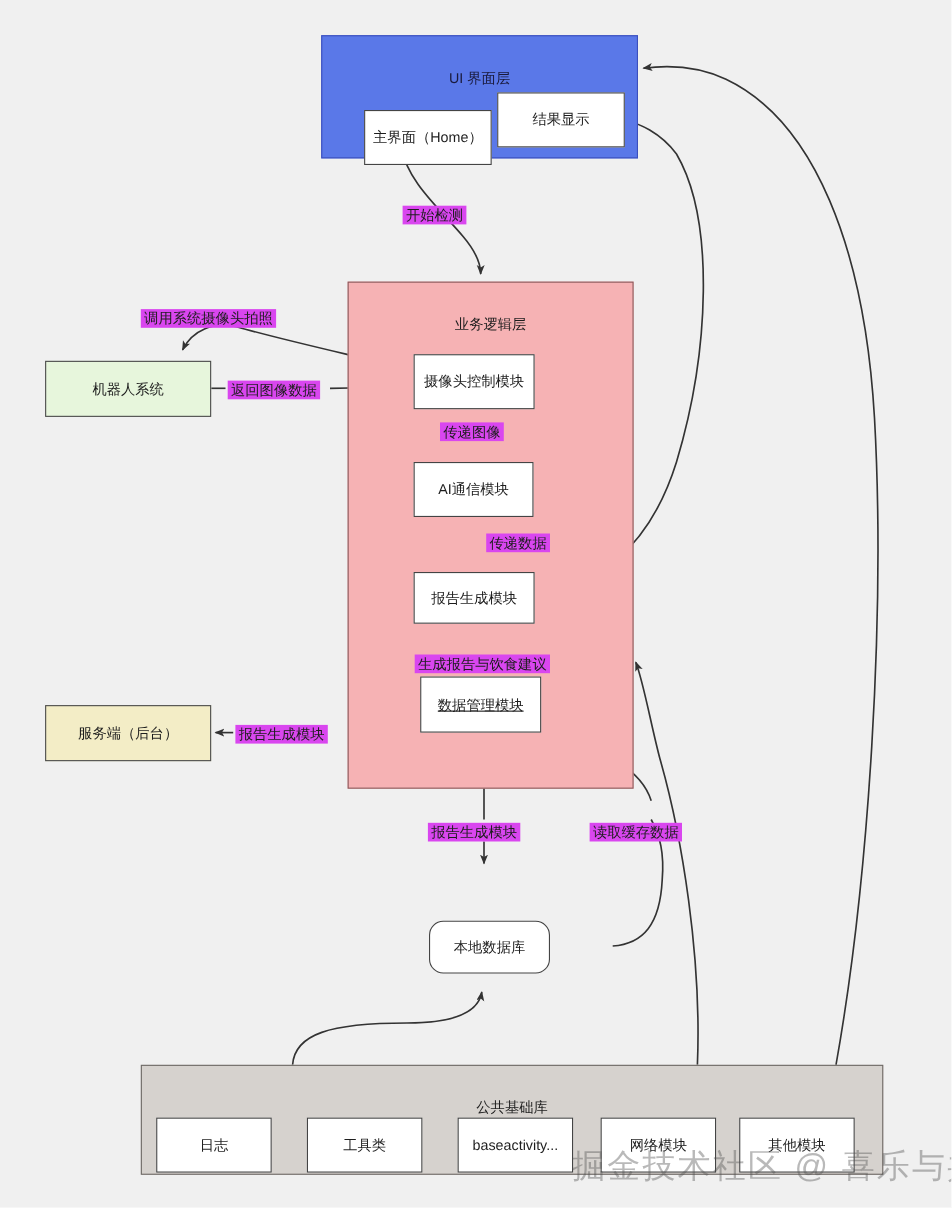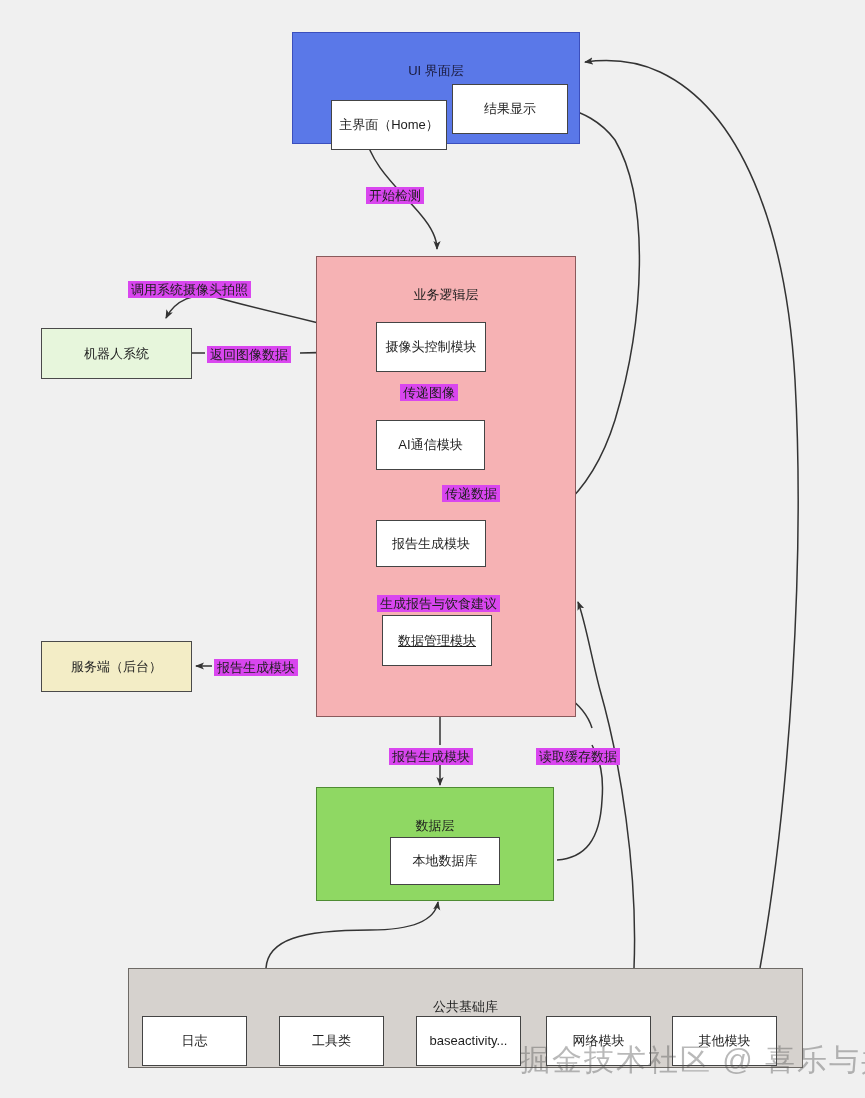--- a/index.html
+++ b/index.html
@@ -174,24 +174,21 @@
     <span>数据管理模块</span>
   </div>
 
   <div class="node ext-green" style="left:41px; top:328px; width:151px; height:51px;">
     <span>机器人系统</span>
   </div>
   <div class="node ext-yellow" style="left:41px; top:641px; width:151px; height:51px;">
     <span>服务端（后台）</span>
   </div>
 
-  <div class="node layer layer-data" style="left:316px; top:787px; width:238px; height:114px;">
-    <span class="layer-title">数据层</span>
-  </div>
-  <div class="node card" style="left:390px; top:837px; width:110px; height:48px;">
+  <div class="node card" style="left:390px; top:837px; width:110px; height:48px;border-radius:13px;">
     <span>本地数据库</span>
   </div>
 
   <div class="node layer layer-common" style="left:128px; top:968px; width:675px; height:100px;">
     <span class="layer-title">公共基础库</span>
   </div>
   <div class="node card" style="left:142px; top:1016px; width:105px; height:50px;">
     <span>日志</span>
   </div>
   <div class="node card" style="left:279px; top:1016px; width:105px; height:50px;">

